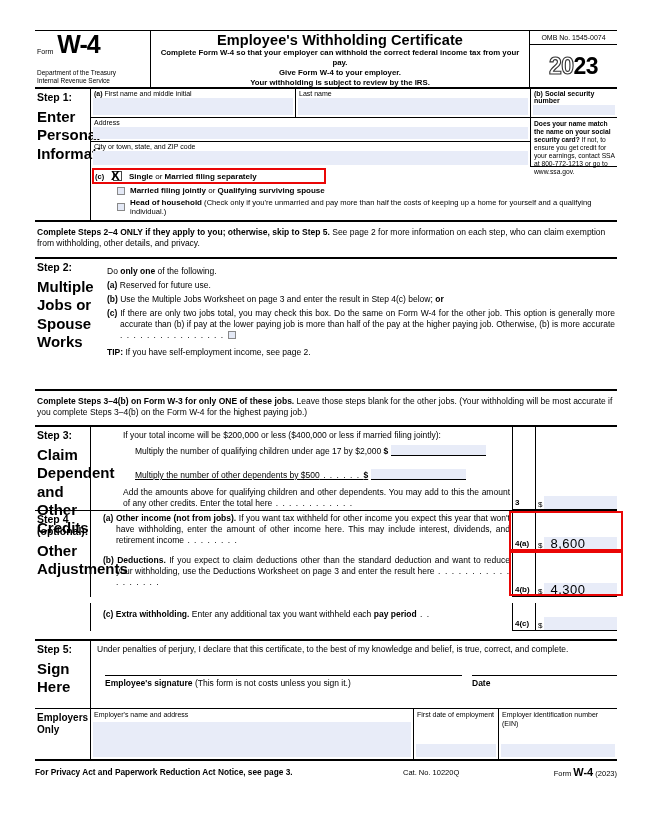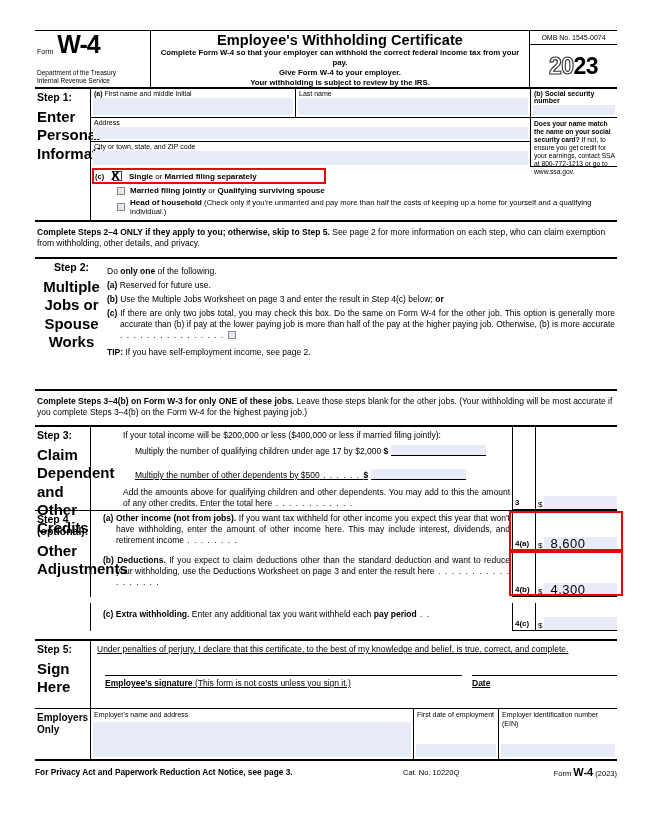--- a/index.html
+++ b/index.html
@@ -56,21 +56,21 @@
   .c-line{ display:flex; align-items:center; margin-top:3px; font-size:8px; }
   .c-line .cb{ margin:0 5px 0 22px; }
   .t8{ font-size:8px; } .t76{ font-size:7.6px; }
 
   
   .banner{ font-size:8.5px; line-height:1.3; padding:5px 2px 0 2px; border-bottom:2px solid #000; }
   .banner1{ height:37px; } .banner2{ height:36px; }
 
   
   .s2{ display:flex; border-bottom:2px solid #000; height:132px; }
-  .s2 .lblcol{ width:72px;text-align:center; }
+  .s2 .lblcol{ width:72px; }
   .s2-main{ flex:1; font-size:8.5px; line-height:1.3; padding:3px 2px 0 0; }
   .s2-main p{ margin-bottom:0; }
   .hang{ padding-left:13px; text-indent:-13px; }
   .jst{ text-align:justify; }
   .mt3{ margin-top:3px; } .mt4{ margin-top:4px; } .mt6{ margin-top:6px; }
   .cb-inline{ width:8px; height:8px; border:1px solid #888; background:#e4e9f6;
               display:inline-block; vertical-align:-1px; margin-left:4px; }
 
   
   .s34row{ display:flex; }
@@ -92,21 +92,21 @@
                border-bottom:1px solid #000; vertical-align:-2px; margin-left:3px; }
   .s4rows{ flex:1; display:flex; flex-direction:column; }
   .s4row{ display:flex; position:relative; }
   .s4row .s34-content{ width:422px; }
   .ra{ height:40px; } .rb{ height:46px; } .rc{ height:28px; margin-top:6px; }
   .redbox{ position:absolute; left:419px; width:114px; border:2.5px solid var(--red); z-index:3; }
   .redbox-a{ top:0; height:40px; } .redbox-b{ top:0; height:45px; }
 
   
   .s5{ display:flex; border-bottom:1px solid #000; height:68px; }
-  .s5-main{ flex:1; border-left:1px solid #000; font-size:8.5px; padding:3px 0 0 6px;text-decoration:underline; }
+  .s5-main{ flex:1; border-left:1px solid #000; font-size:8.5px; padding:3px 0 0 6px; }
   .sigrow{ display:flex; margin-top:21px; }
   .sigblock{ width:357px; margin-left:8px; border-top:1.5px solid #000; padding-top:2px; }
   .dateblock{ flex:1; margin-left:10px; border-top:1.5px solid #000; padding-top:2px; }
 
   
   .emp{ display:flex; border-bottom:2px solid #000; height:52px; }
   .emp .lblcol{ padding-top:3px; }
   .empcell{ display:flex; flex-direction:column; border-left:1px solid #000; }
   .empc1{ flex:1; } .empc2{ width:85px; flex:none; } .empc3{ width:119px; flex:none; }
   .emp-label{ font-size:7px; line-height:1.25; padding:2px 2px 0 3px; }

